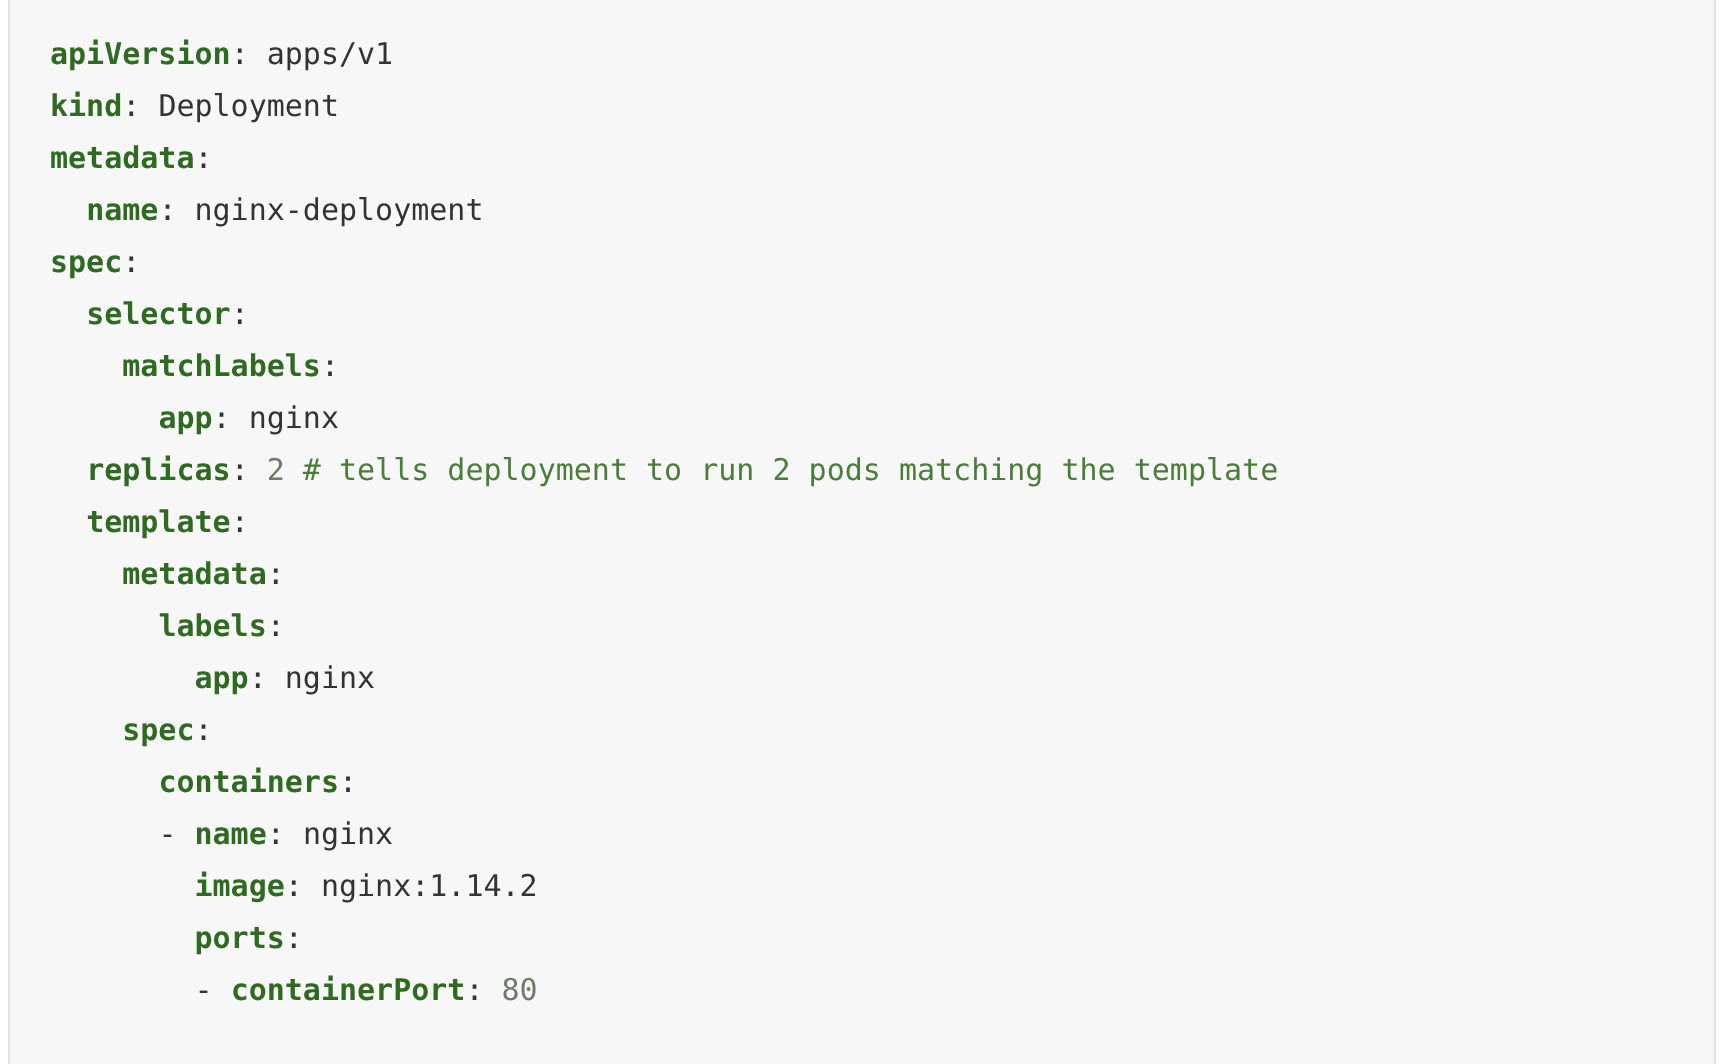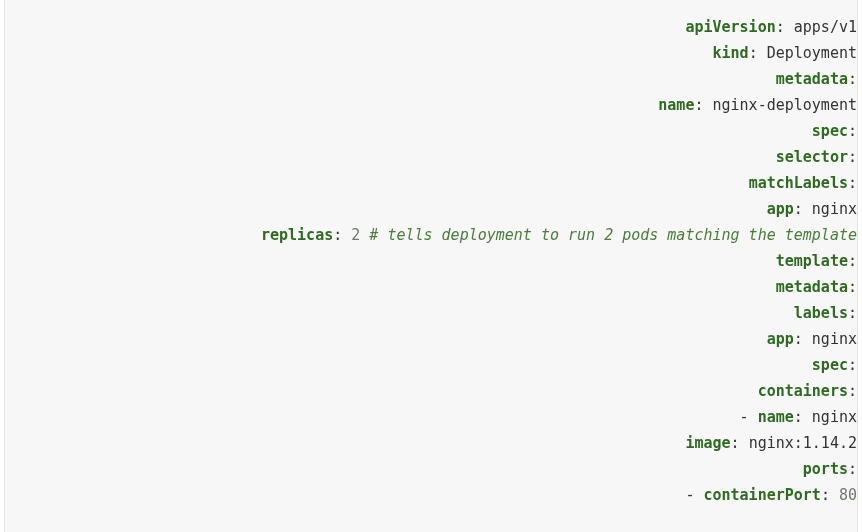--- a/index.html
+++ b/index.html
@@ -46,40 +46,38 @@
     color: #333333;
     white-space: pre;
     tab-size: 2;
   }
 
   .code-line {
     display: block;
     height: 26px;
     padding-left: 20px;
     white-space: pre;
-    text-align: right;
   }
 
   
   .tok-key {
     color: #2e6b21;
     font-weight: bold;
   }
   .tok-punct {
     color: #333333;
   }
   .tok-value {
     color: #333333;
   }
   .tok-number {
     color: #6d7b6a;
   }
   .tok-comment {
     color: #4a7d3a;
-    font-style: italic;
   }
   .tok-dash {
     color: #333333;
   }
   .tok-space {
     color: transparent;
   }
 </style>
 </head>
 <body>

